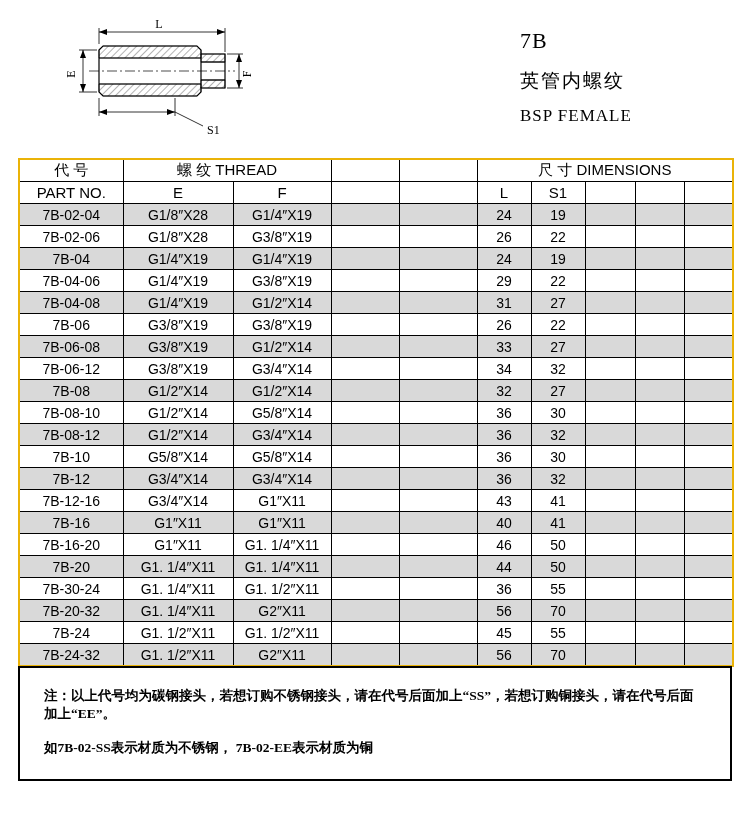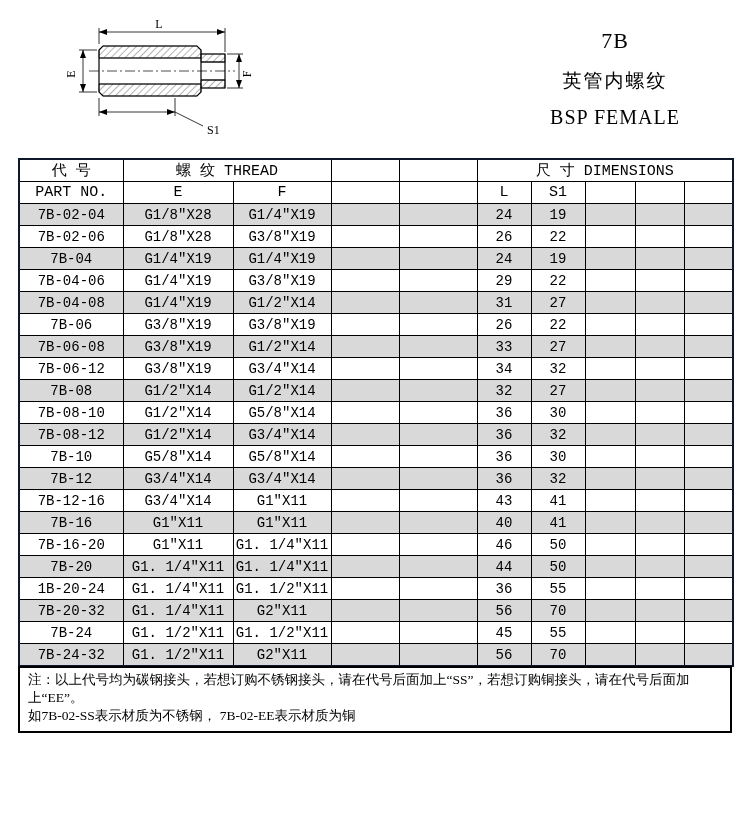--- a/index.html
+++ b/index.html
@@ -9,33 +9,33 @@
     background:#fff;
     font-family:"Liberation Serif", serif;
     color:#000;
     overflow:hidden;
   }
   
   .top{position:relative;height:158px;}
   .drawing{position:absolute;left:55px;top:14px;}
   .titleblock{
     position:absolute;left:520px;top:28px;width:190px;
-    text-align:center;
+    text-align:left;
   }
   .title-code{font-size:22px;letter-spacing:1px;margin-bottom:14px;}
   .title-cn{font-size:19px;letter-spacing:2px;margin-bottom:12px;}
-  .title-en{font-size:20px;letter-spacing:1px;}
+  .title-en{font-size:17px;letter-spacing:1px;}
   
   .tbl-wrap{margin:0 18px;}
   table{
     border-collapse:collapse;
     table-layout:fixed;
     width:714px;
-    border:2px solid #0f172a;
-    font-family:Liberation Mono, monospace;
+    border:2px solid #eab308;
+    font-family:Liberation Sans, sans-serif;
   }
   th,td{
     border:1px solid #000;
     height:21px;
     padding:0 2px;
     text-align:center;
     font-size:14px;
     font-weight:normal;
     overflow:hidden;
     white-space:nowrap;
@@ -44,21 +44,21 @@
   tr.shaded td{background:#d9d9d9;}
   
   .notes{
     margin:0 18px;
     margin-top:-1px;
     border:2px solid #000;
     padding:3px 8px 5px 8px;
     font-size:13.5px;
     line-height:1.35;
   }
-  .notes p{margin:0;}
+  .notes p{margin:16px;font-weight:bold;}
   svg text{font-family:"Liberation Serif", serif;font-size:12px;}
 </style>
 </head>
 <body>
 
 <div class="page">
 
   <div class="top">
 
     <svg class="drawing" width="215" height="142" viewBox="0 0 215 142">
@@ -363,21 +363,21 @@
             <td>G1. 1/4″X11</td>
             <td></td>
             <td></td>
             <td>44</td>
             <td>50</td>
             <td></td>
             <td></td>
             <td></td>
           </tr>
           <tr>
-            <td>1B-20-24</td>
+            <td>7B-30-24</td>
             <td>G1. 1/4″X11</td>
             <td>G1. 1/2″X11</td>
             <td></td>
             <td></td>
             <td>36</td>
             <td>55</td>
             <td></td>
             <td></td>
             <td></td>
           </tr>

